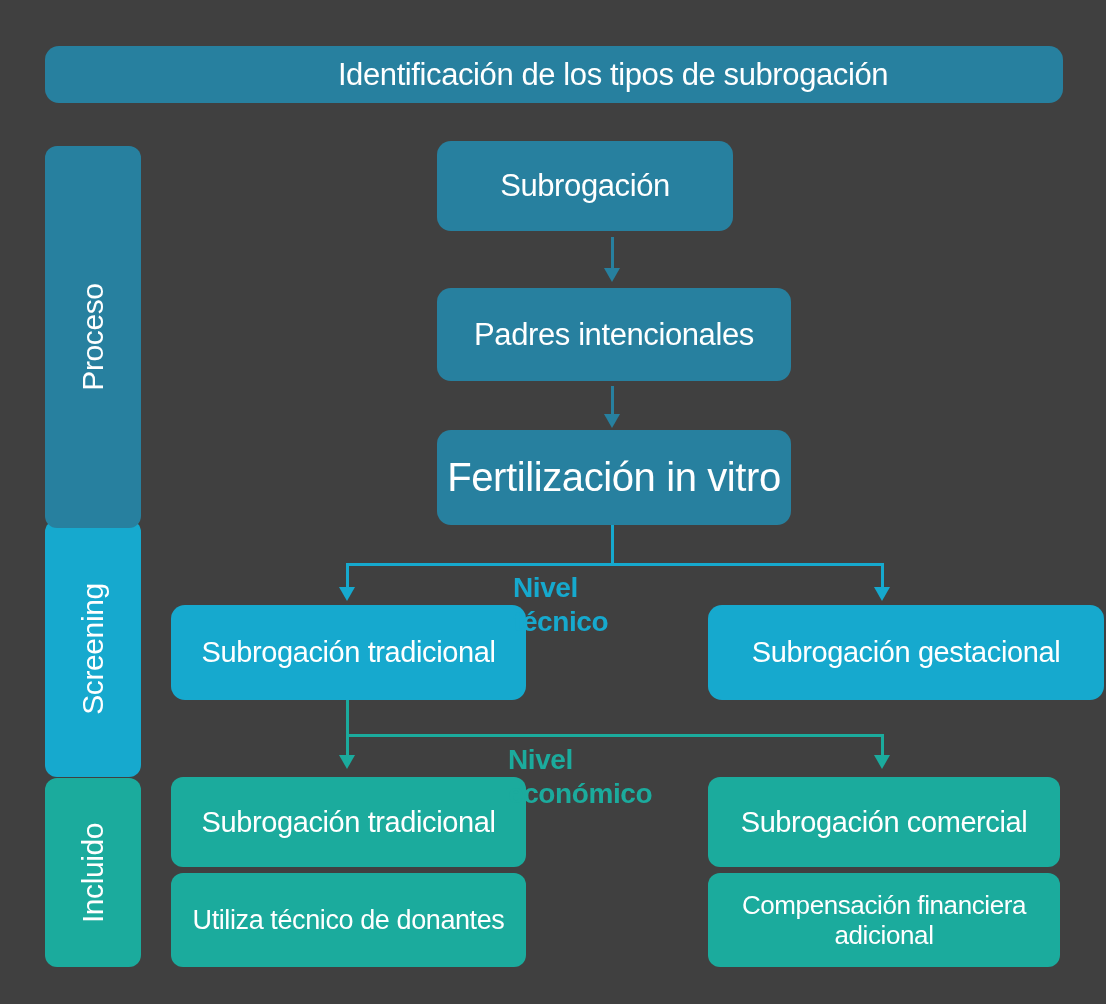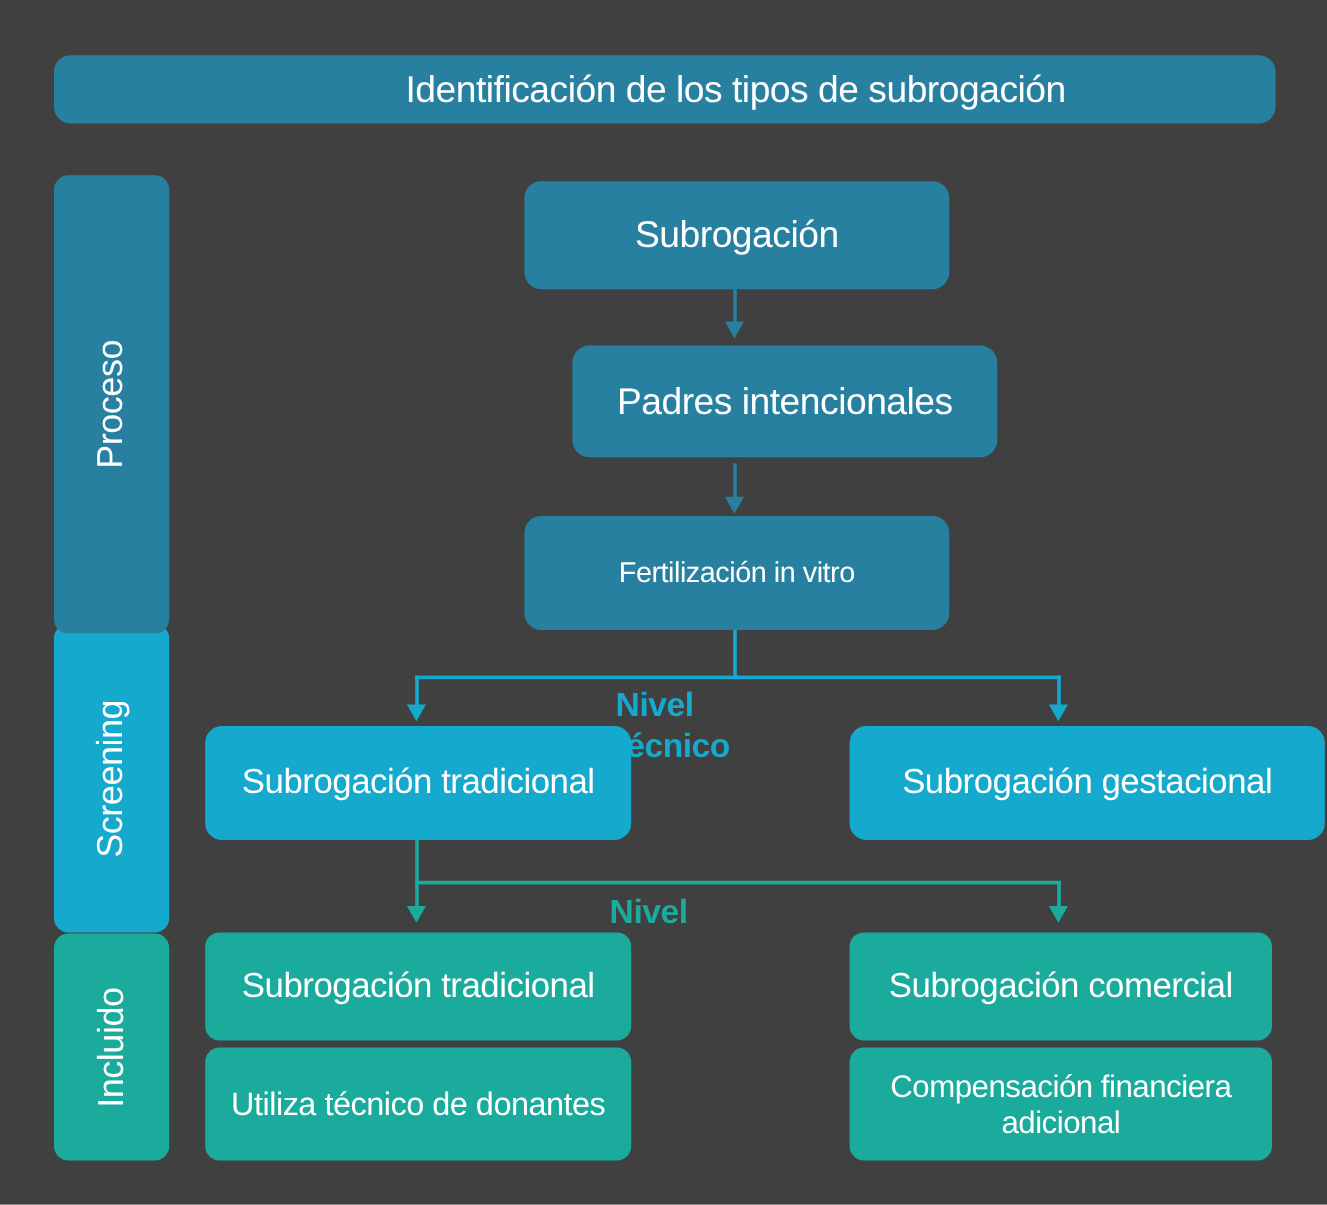--- a/index.html
+++ b/index.html
@@ -26,23 +26,23 @@
   .seg-incluido{top:778px;height:189px;background:#1BAB9D;z-index:2;}
   .side-label{transform:rotate(-90deg);white-space:nowrap;font-size:30px;}
   
   .box{
     position:absolute;border-radius:14px;display:flex;align-items:center;
     justify-content:center;text-align:center;z-index:4;
   }
   .box-blue{background:#27809F;}
   .box-cyan{background:#16A9CE;}
   .box-teal{background:#1BAB9D;border-radius:12px;}
-  .bx1{left:437px;top:151px;width:354px;height:90px;font-size:31px;}
-  .bx2{left:437px;top:288px;width:354px;height:93px;font-size:31px;margin-left:40px;}
-  .bx3{left:437px;top:430px;width:354px;height:95px;font-size:24px;}
+  .bx1{left:437px;top:141px;width:296px;height:90px;font-size:31px;}
+  .bx2{left:437px;top:288px;width:354px;height:93px;font-size:31px;}
+  .bx3{left:437px;top:430px;width:354px;height:95px;font-size:40px;}
   .bx-trad-c{left:171px;top:605px;width:355px;height:95px;font-size:29px;}
   .bx-gest{left:708px;top:605px;width:396px;height:95px;font-size:29px;}
   .bx-trad-t{left:171px;top:777px;width:355px;height:90px;font-size:29px;}
   .bx-ovulos{left:171px;top:873px;width:355px;height:94px;font-size:27px;}
   .bx-comercial{left:708px;top:777px;width:352px;height:90px;font-size:29px;}
   .bx-compensacion{left:708px;top:873px;width:352px;height:94px;font-size:26px;line-height:30px;padding:0 28px;box-sizing:border-box;}
   
   .line{position:absolute;z-index:2;}
   .blue-line{background:#27809F;}
   .cyan-line{background:#16A9CE;}
@@ -126,20 +126,21 @@
 
   <div class="line teal-line stemE"></div>
   <div class="line teal-line hlineE"></div>
   <div class="line teal-line dropEL"></div>
   <div class="head head-teal headEL"></div>
   <div class="line teal-line dropER"></div>
   <div class="head head-teal headER"></div>
 
   <div class="branch-label label-eco">
     <div>Nivel</div>
+    <div>económico</div>
   </div>
 
   <div class="box box-teal bx-trad-t fill-text">Subrogación tradicional</div>
   <div class="box box-teal bx-ovulos fill-text">Utiliza técnico de donantes</div>
   <div class="box box-teal bx-comercial fill-text">Subrogación comercial</div>
   <div class="box box-teal bx-compensacion fill-text">Compensación financiera adicional</div>
 
 </div>
 
 </body></html>

